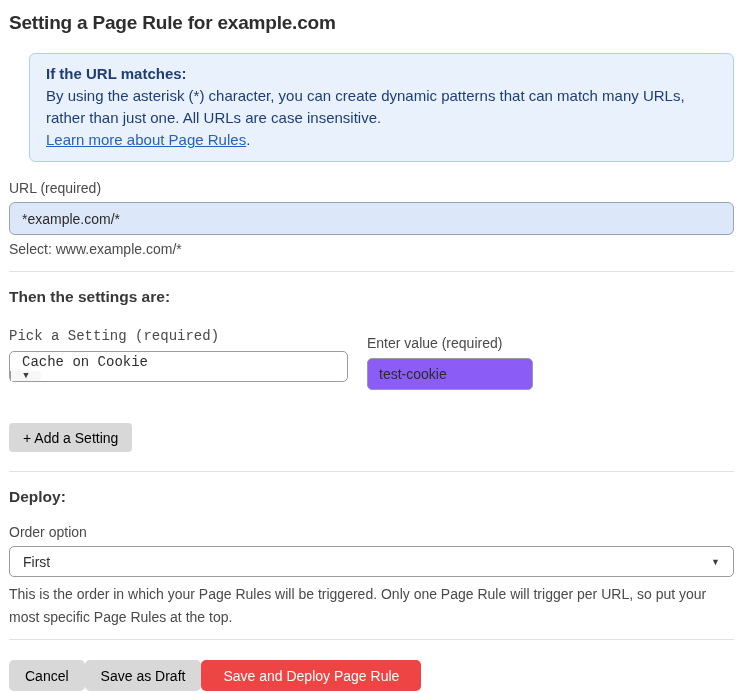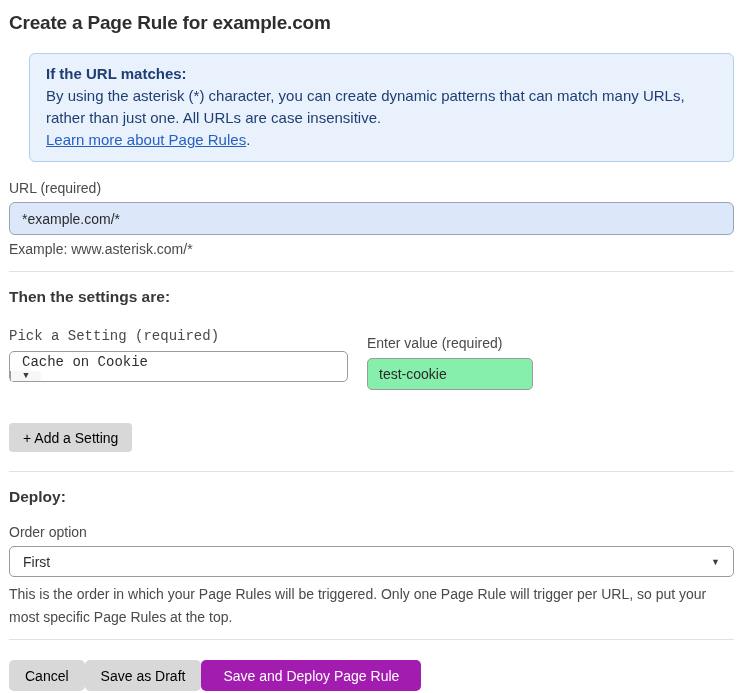--- a/index.html
+++ b/index.html
@@ -87,32 +87,32 @@
   }
 
   .value-input {
     margin-top: 7px;
     width: 166px; height: 32px;
     border: 1px solid #9b9b9b;
     border-radius: 5px;
     padding: 0 11px;
     font-family: "Liberation Sans", sans-serif;
     font-size: 14px; color: #2b2b2b;
-    background: #86efac;
+    background: #8b5cf6;
   }
 
   .btn {
     height: 31px;
     border: none; border-radius: 5px;
     font-family: "Liberation Sans", sans-serif;
     font-size: 14px;
     cursor: pointer;
   }
   .btn-gray { background: #d8d8d8; color: #000000; padding: 0 16px; }
-  .btn-blue { background: #a21caf; color: #ffffff; padding: 0 22px; }
+  .btn-blue { background: #ef4444; color: #ffffff; padding: 0 22px; }
 
   .add-btn { margin-top: 33px; height: 29px; border-radius: 4px; padding: 0 14px; }
 
   .divider-2 { margin-top: 19px; }
 
   .order-select {
     margin-top: 6px;
     height: 31px;
     border: 1px solid #9b9b9b;
     border-radius: 5px;
@@ -131,33 +131,33 @@
 
   .divider-3 { margin-top: 10px; }
 
   .footer { display: flex; margin-top: 20px; }
 </style>
 </head>
 <body>
 
 <div class="page">
 
-  <h1 class="title">Create a Page Rule for example.com</h1>
+  <h1 class="title">Setting a Page Rule for example.com</h1>
 
   <div class="info-box">
     <div class="info-heading">If the URL matches:</div>
     <div class="info-body">By using the asterisk (*) character, you can create dynamic patterns that can match many URLs, rather than just one. All URLs are case insensitive.</div>
     <div class="info-link-row">
       <a class="info-link">Learn more about Page Rules</a><span class="info-link-suffix">.</span>
     </div>
   </div>
 
   <label class="field-label url-label">URL (required)</label>
   <input class="url-input" type="text" value="*example.com/*" style="">
-  <div class="url-helper">Example: www.asterisk.com/*</div>
+  <div class="url-helper">Select: www.example.com/*</div>
 
   <hr class="divider">
 
   <h2 class="section-heading">Then the settings are:</h2>
 
   <div class="settings-row">
     <div class="col-setting">
       <label class="field-label">Pick a Setting (required)</label>
       <div class="select-box">
         <span class="select-text">Cache on Cookie</span>

